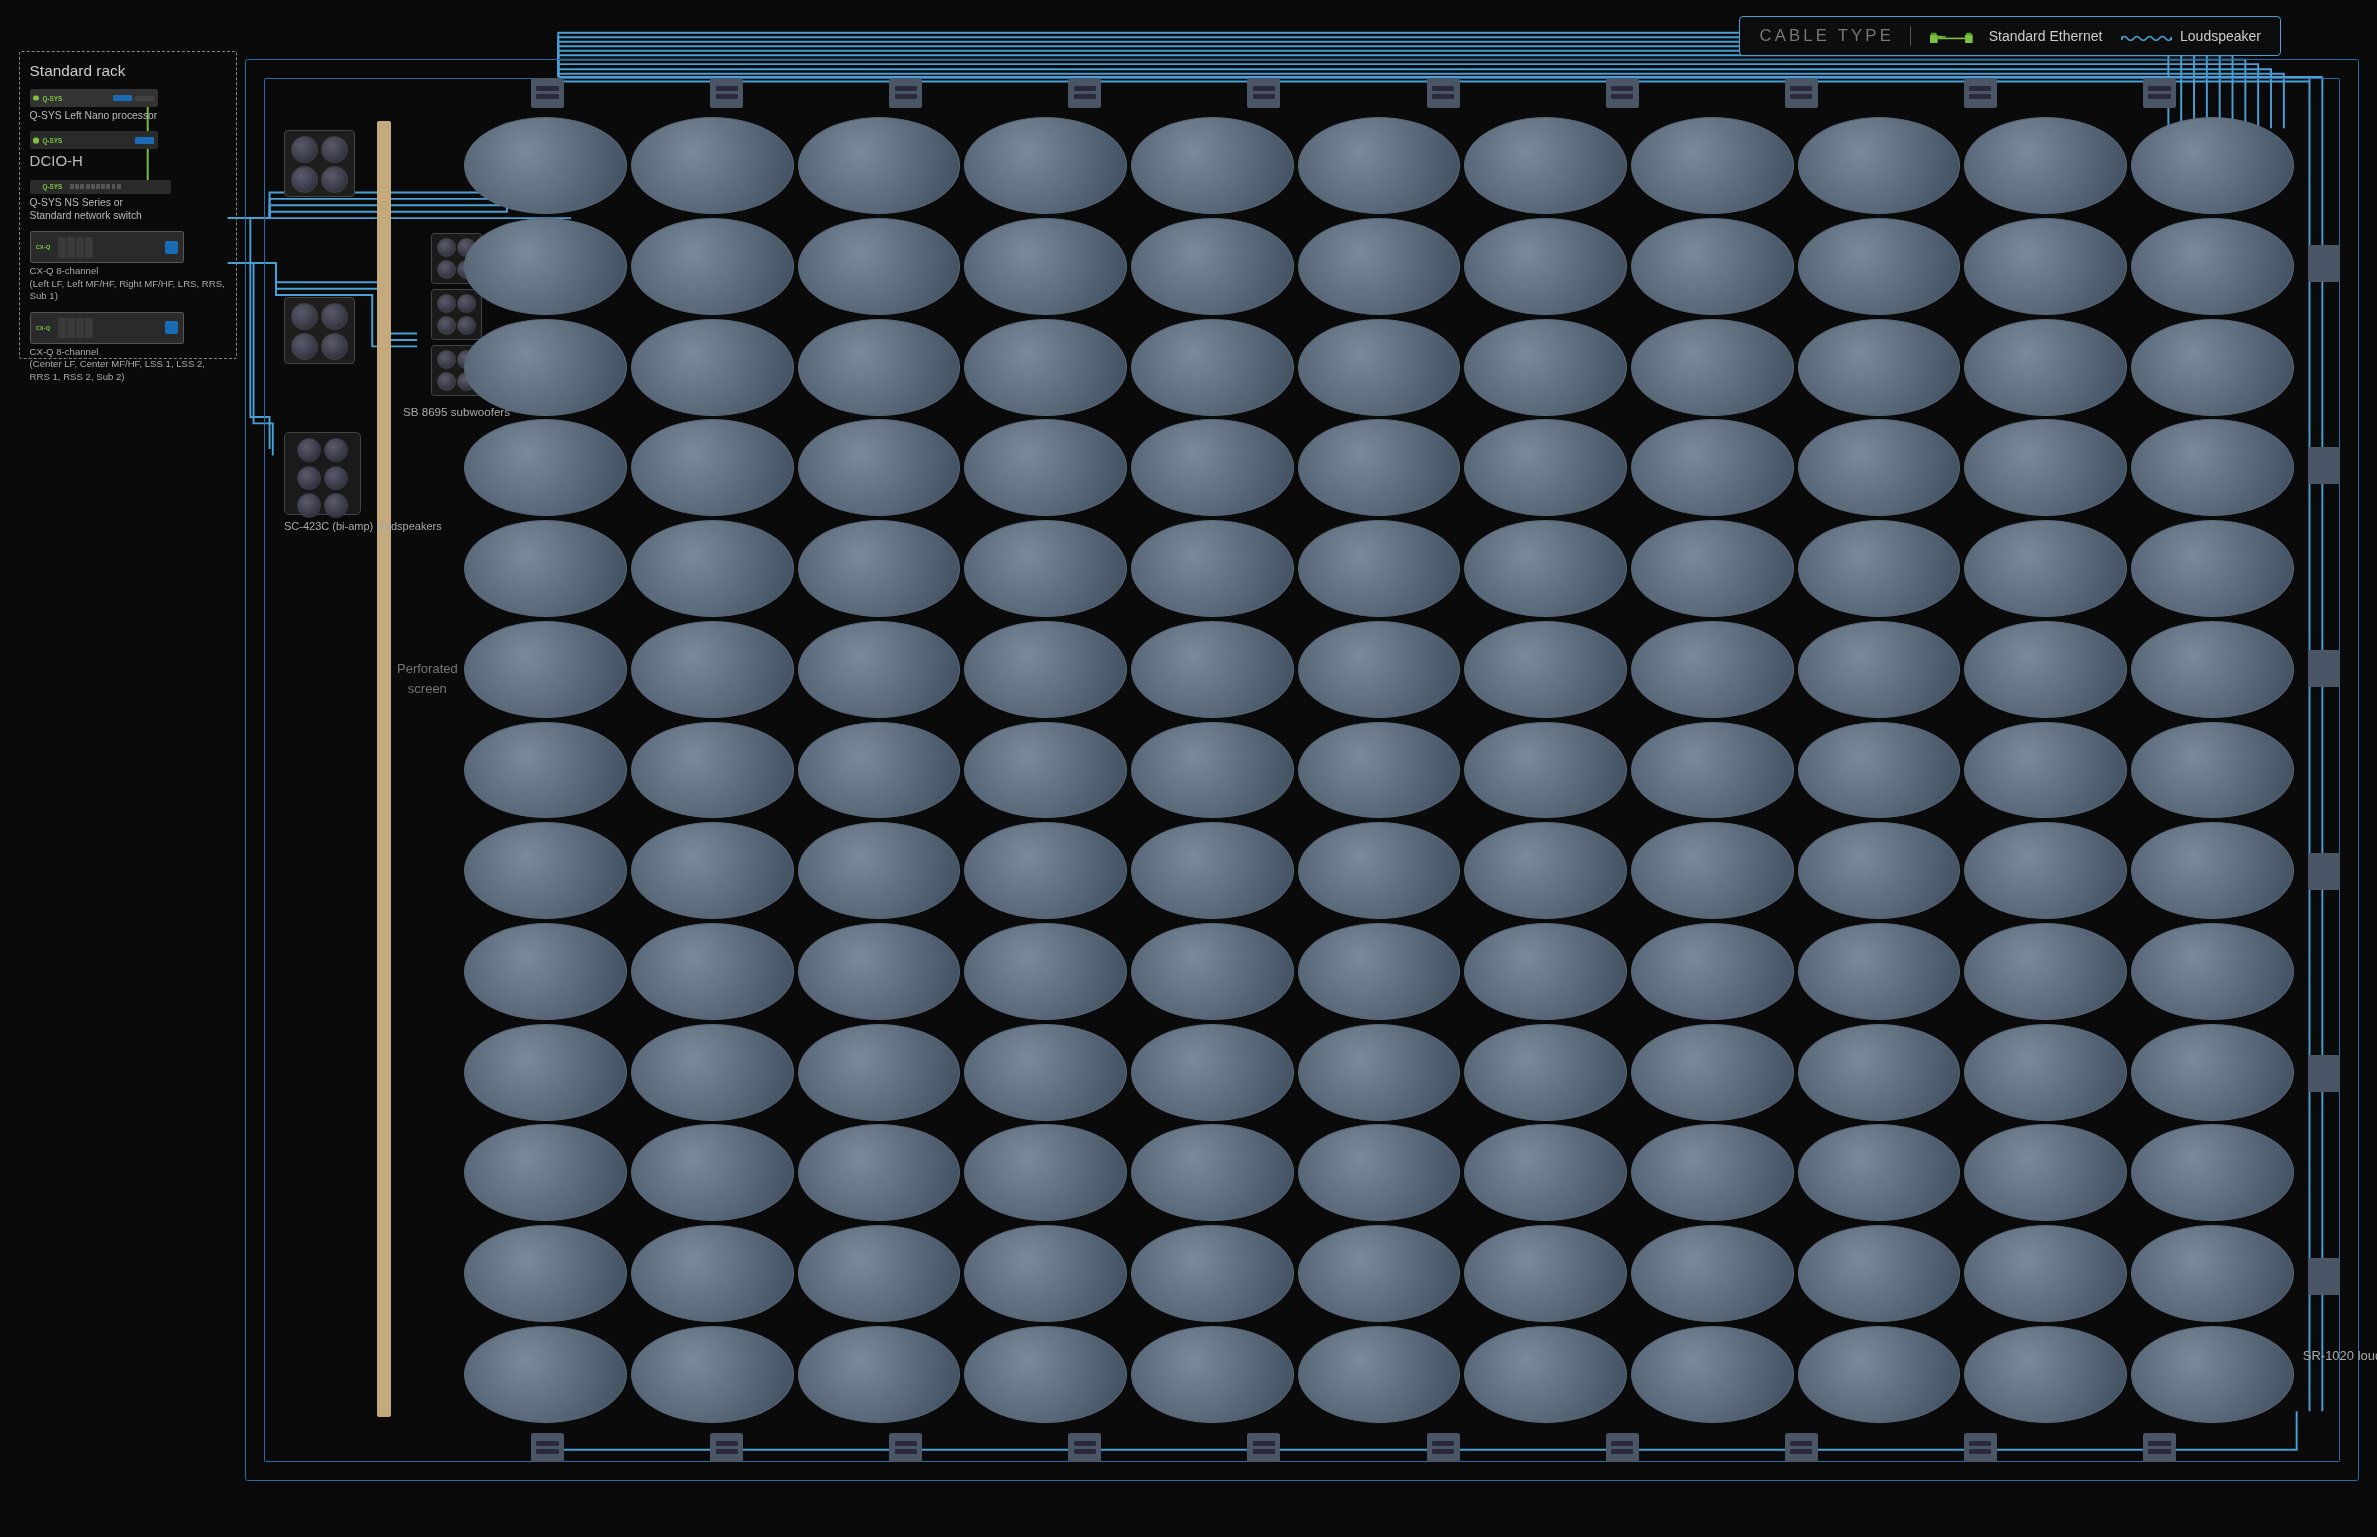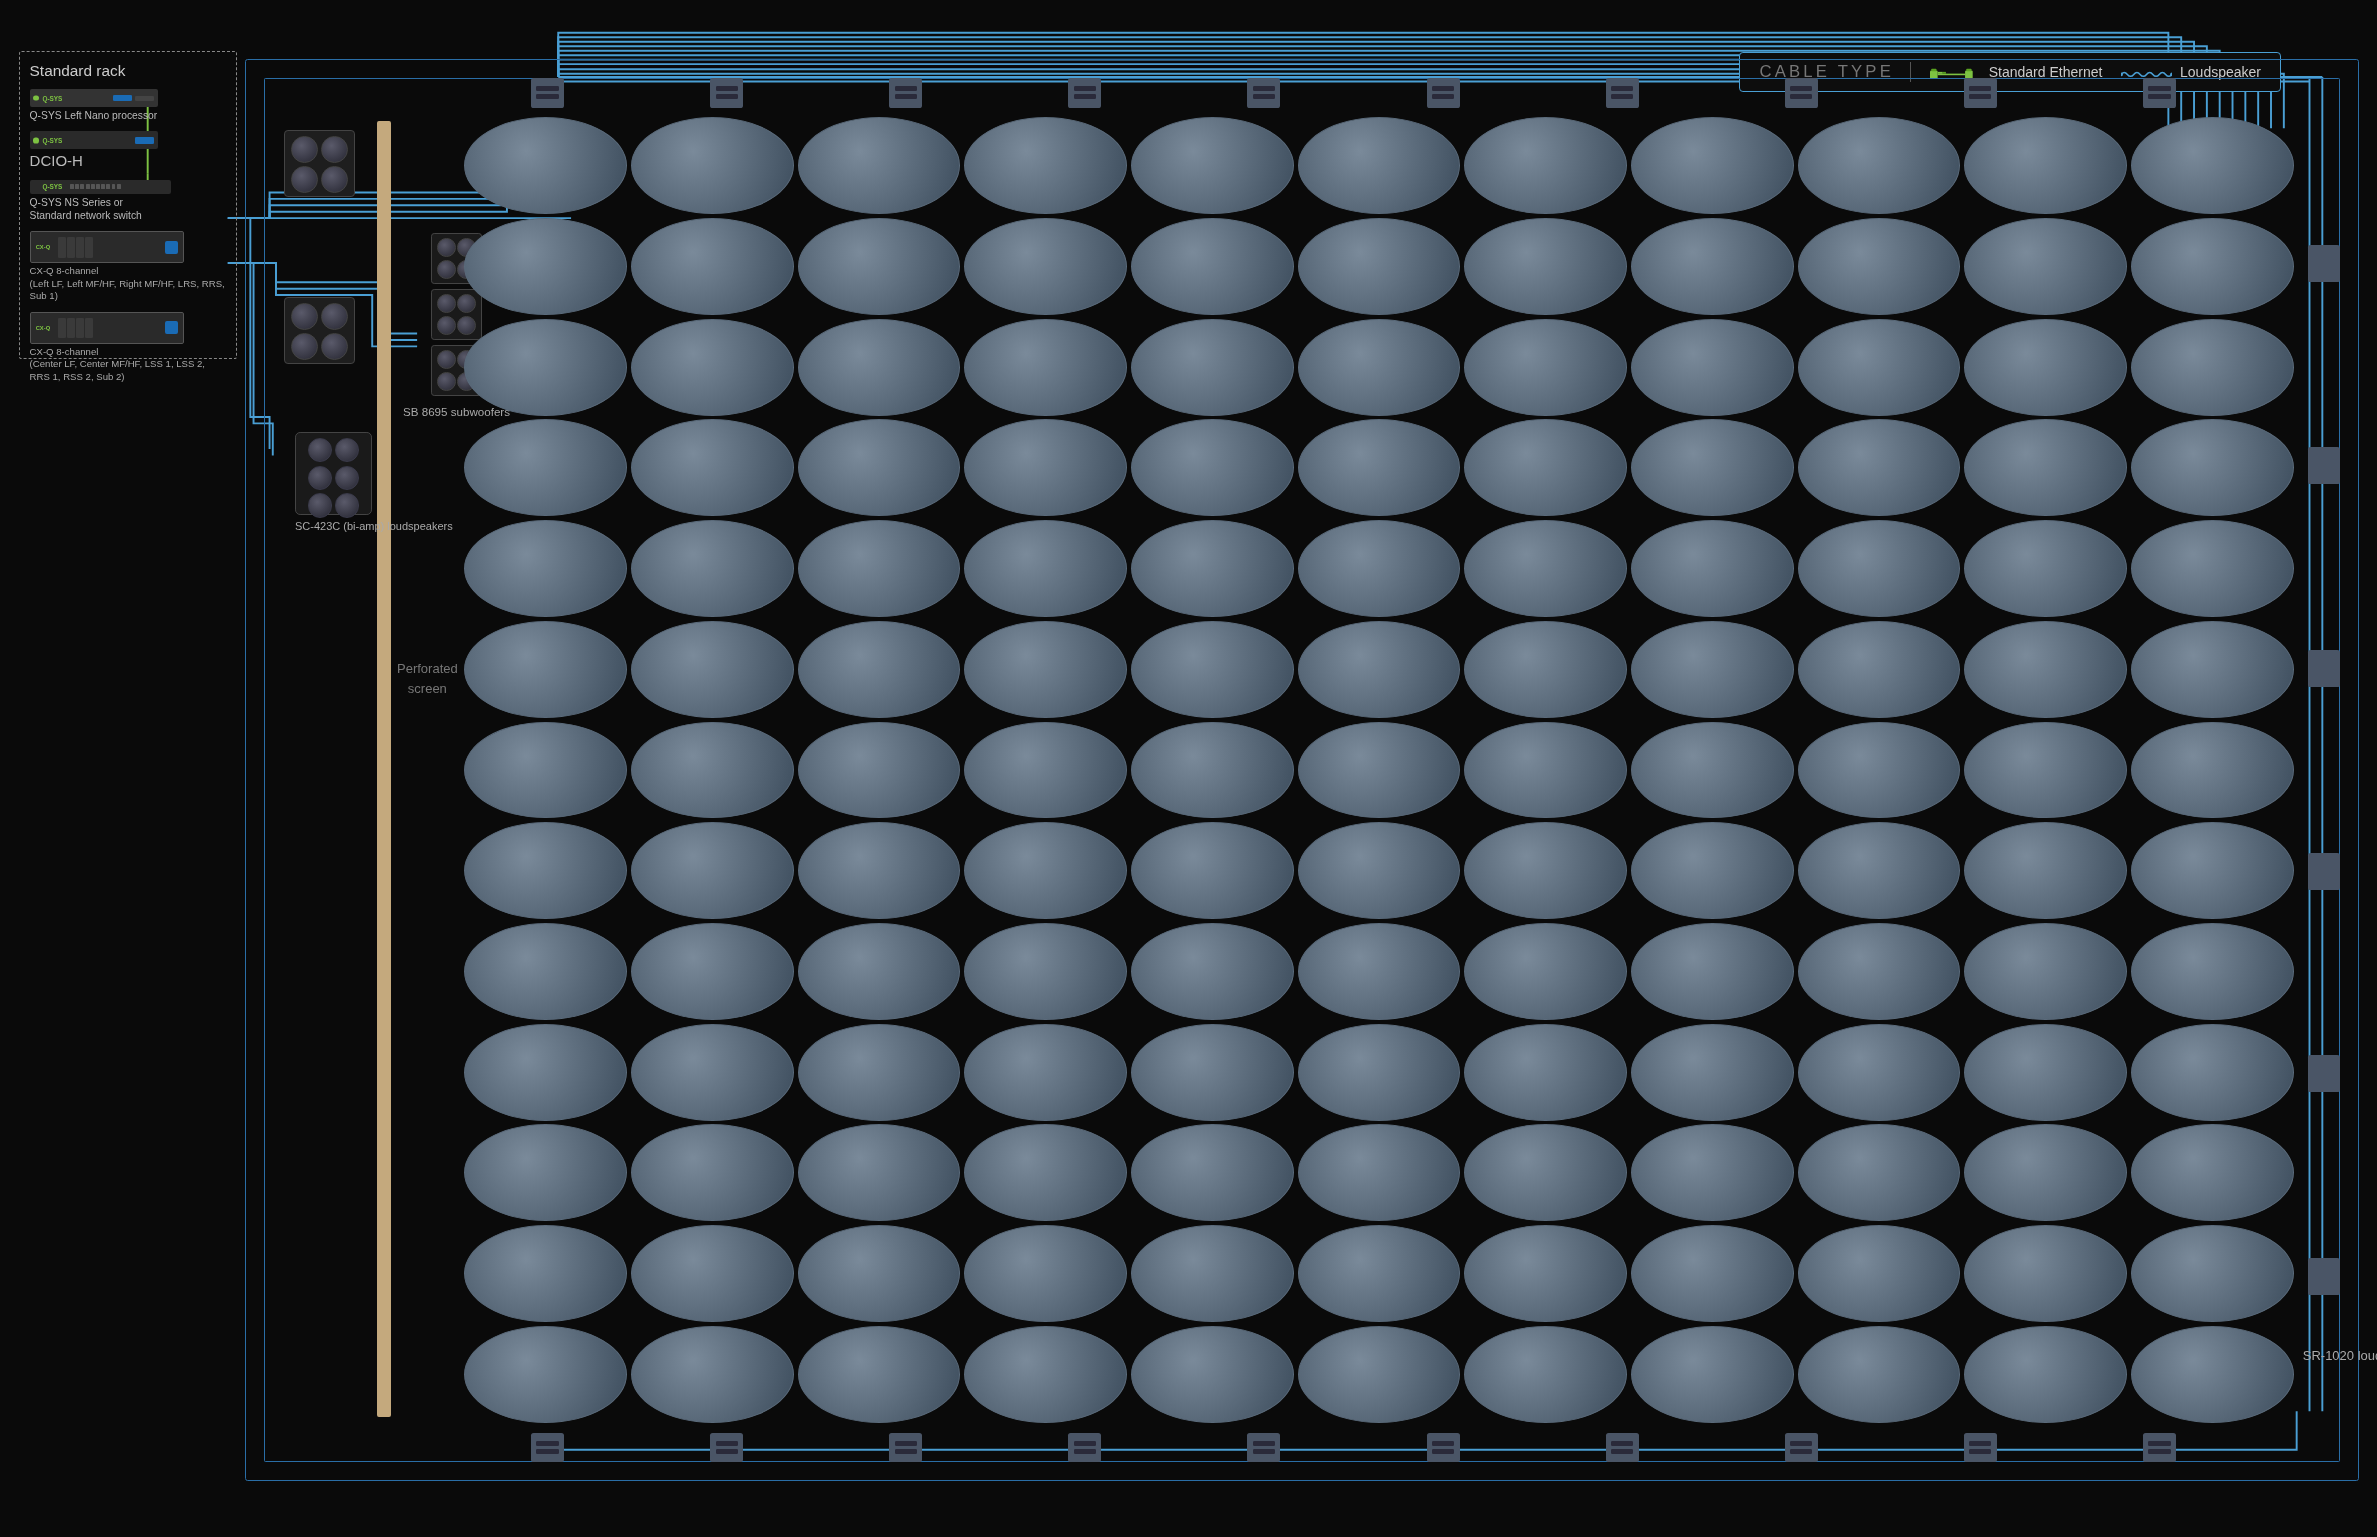--- a/index.html
+++ b/index.html
@@ -18,21 +18,20 @@
       position: absolute;
       top: 13px;
       right: 116px;
       border: 0.6px solid #4a9fd4;
       border-radius: 3.9px;
       display: flex;
       align-items: center;
       padding: 6.4px 13px;
       gap: 13px;
       background: transparent;
-      margin-top: 36px;
     }
 
     
     .equipment-rack {
       position: absolute;
       top: 51px;
       left: 19px;
       width: 218px;
       height: 308px;
       border: 1.3px dashed #888;
@@ -291,21 +290,21 @@
       <div style="width:51px; height:51px; background:#1a1a1a; border:1.3px solid #444; border-radius:3.2px; display:flex; flex-wrap:wrap; gap:1.9px; padding:3.9px; align-items:center; justify-content:center;">
         <div style="width:19px; height:19px; background:radial-gradient(circle at 38% 35%, #5a5a6a, #252530); border-radius:50%; border:1.3px solid #444;"></div>
         <div style="width:19px; height:19px; background:radial-gradient(circle at 38% 35%, #5a5a6a, #252530); border-radius:50%; border:1.3px solid #444;"></div>
         <div style="width:19px; height:19px; background:radial-gradient(circle at 38% 35%, #5a5a6a, #252530); border-radius:50%; border:1.3px solid #444;"></div>
         <div style="width:19px; height:19px; background:radial-gradient(circle at 38% 35%, #5a5a6a, #252530); border-radius:50%; border:1.3px solid #444;"></div>
       </div>
       <div style="font-size:11.6px; color:#aaa; text-align:center; line-height:1.4; margin-top:2.6px;">SB 8695
 subwoofers</div>
     </div>
 
-    <div style="position:absolute; left:30px; top:353px; align-items:center;">
+    <div style="position:absolute; left:19px; top:353px; align-items:center;">
       <div style="width:77px; height:83px; background:#1a1a1a; border:1.3px solid #444; border-radius:5.1px; display:flex; flex-wrap:wrap; gap:3.2px; padding:5.1px; align-items:center; justify-content:center;">
         <div style="width:24.4px; height:24.4px; background:radial-gradient(circle at 38% 35%, #5a5a6a, #252530); border-radius:50%; border:1.3px solid #3a3a4a;"></div>
         <div style="width:24.4px; height:24.4px; background:radial-gradient(circle at 38% 35%, #5a5a6a, #252530); border-radius:50%; border:1.3px solid #3a3a4a;"></div>
         <div style="width:24.4px; height:24.4px; background:radial-gradient(circle at 38% 35%, #5a5a6a, #252530); border-radius:50%; border:1.3px solid #3a3a4a;"></div>
         <div style="width:24.4px; height:24.4px; background:radial-gradient(circle at 38% 35%, #5a5a6a, #252530); border-radius:50%; border:1.3px solid #3a3a4a;"></div>
         <div style="width:24.4px; height:24.4px; background:radial-gradient(circle at 38% 35%, #5a5a6a, #252530); border-radius:50%; border:1.3px solid #3a3a4a;"></div>
         <div style="width:24.4px; height:24.4px; background:radial-gradient(circle at 38% 35%, #5a5a6a, #252530); border-radius:50%; border:1.3px solid #3a3a4a;"></div>
       </div>
       <div style="font-size:11px; color:#aaa; text-align:center; line-height:1.4; margin-top:3.9px;">SC-423C (bi-amp)
 loudspeakers</div>

